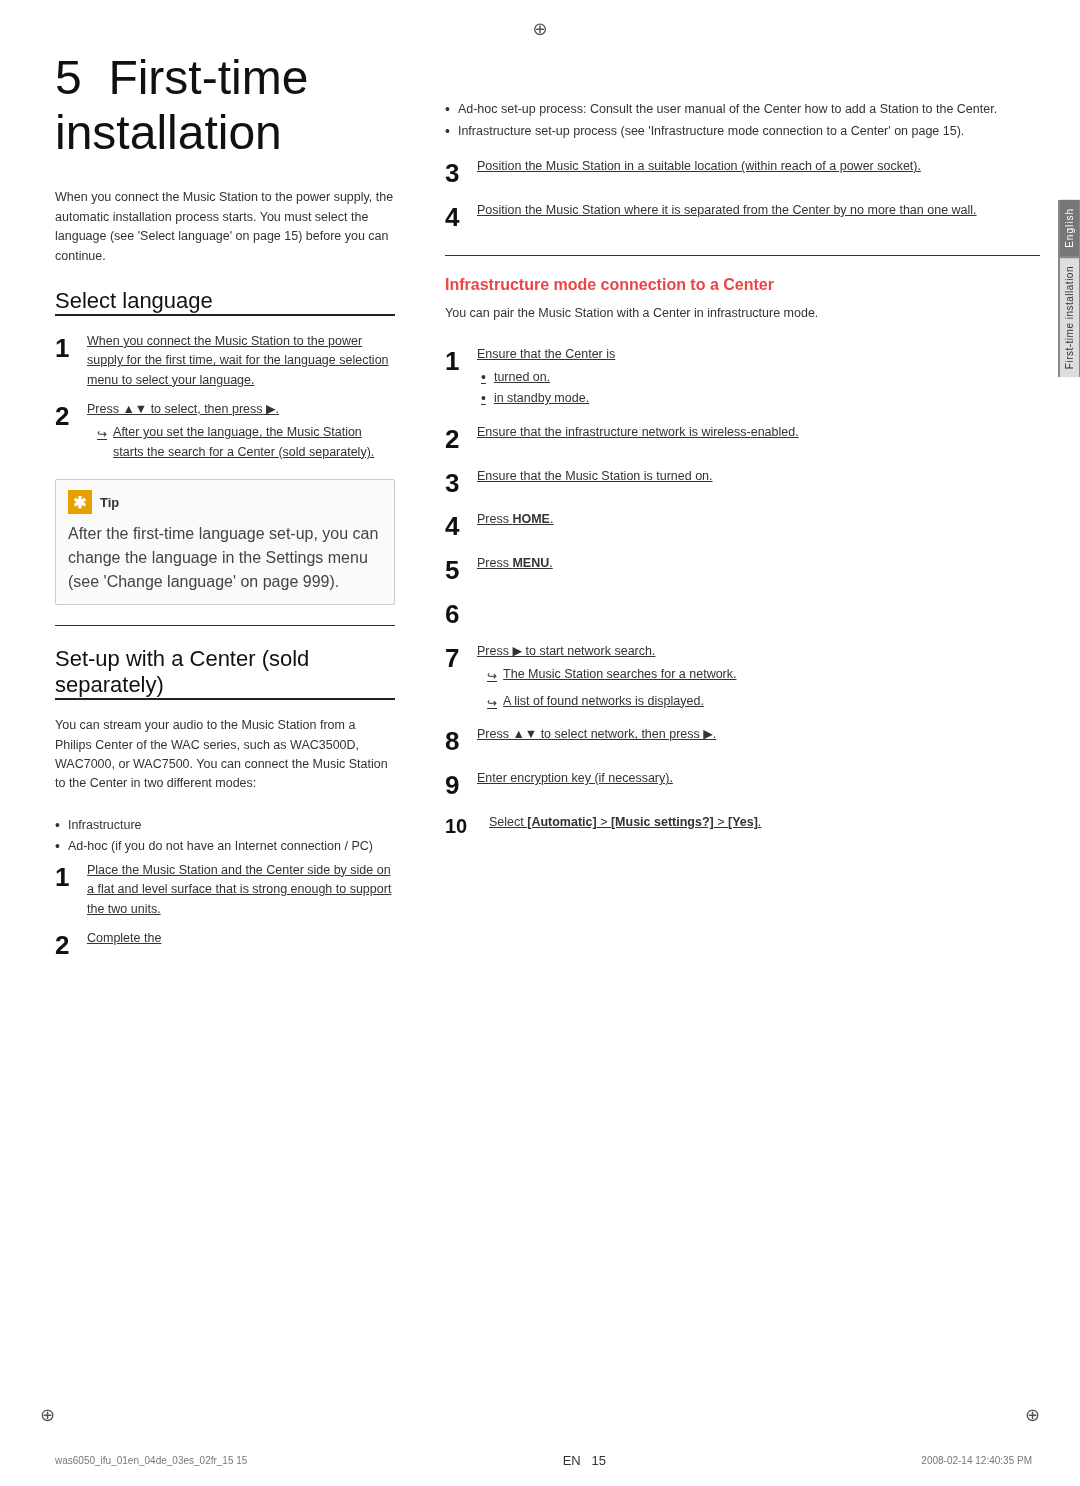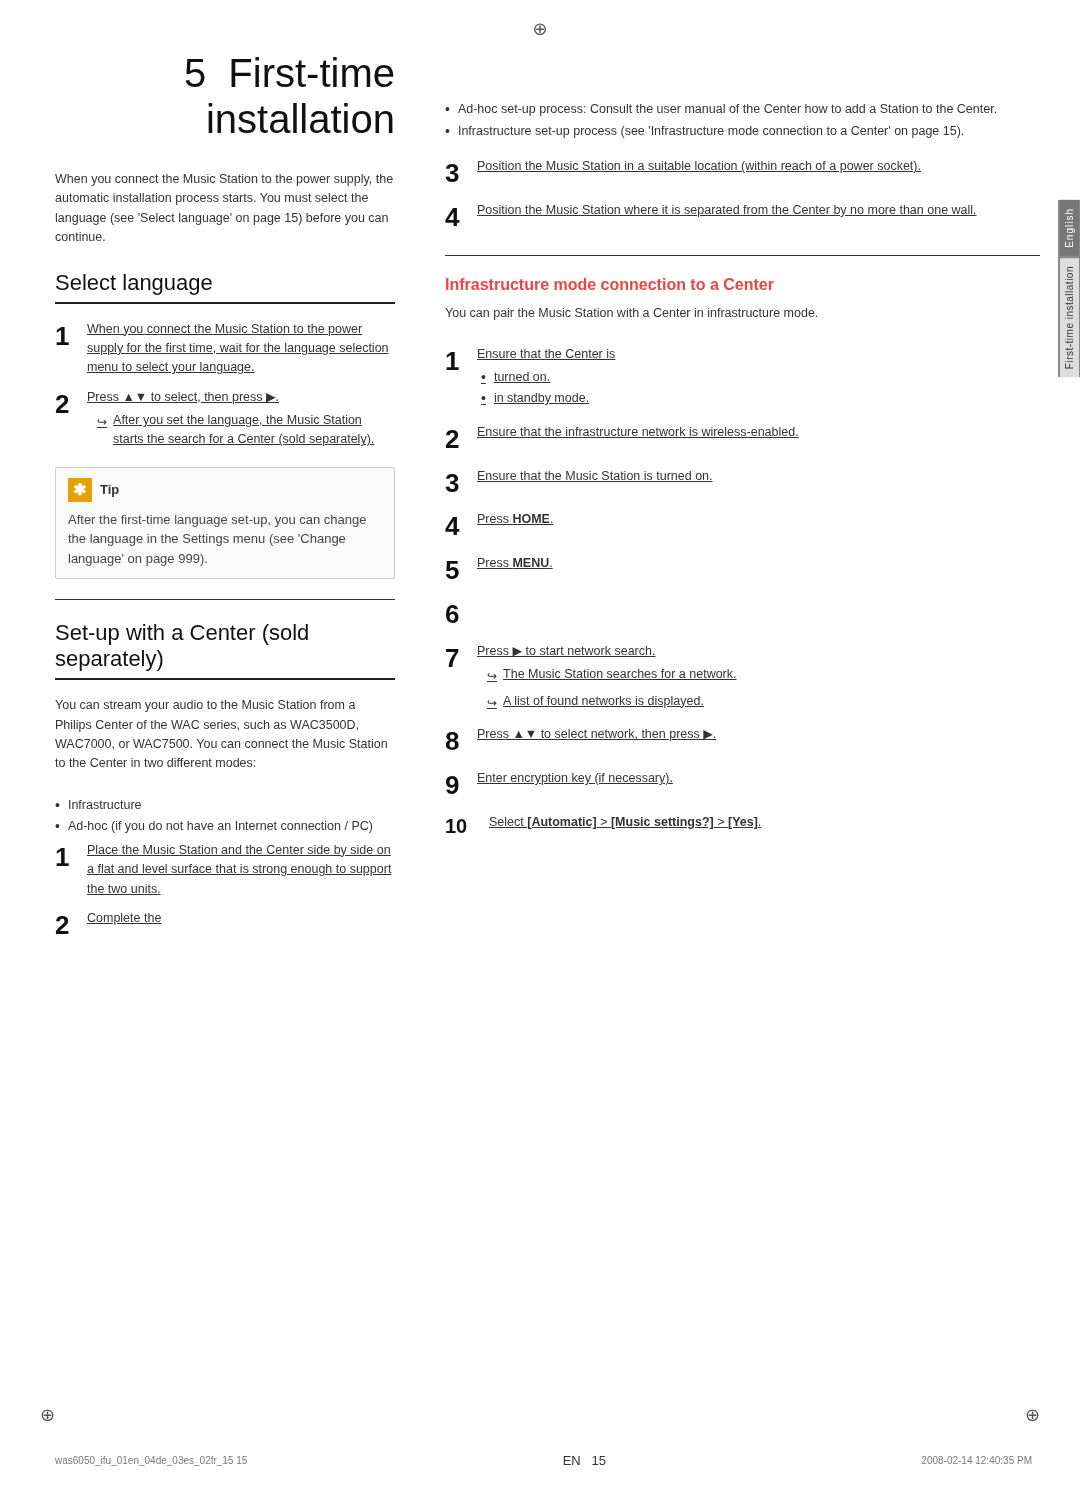--- a/index.html
+++ b/index.html
@@ -103,42 +103,40 @@
 
     
     .right-col {
       flex: 1;
       padding-left: 20px;
       border-left: none;
     }
 
     
     .chapter-title {
-      font-size: 40px;
+      font-size: 48px;
       font-weight: normal;
       line-height: 1.15;
       margin-bottom: 28px;
       margin-top: 10px;
       color: #111;
-      text-align: right;
     }
 
     .intro-text {
       font-size: 12.5px;
       line-height: 1.55;
       color: #333;
       margin-bottom: 22px;
     }
 
     
     .section-heading {
       font-size: 22px;
       font-weight: normal;
       border-bottom: 2px solid #222;
-      padding-bottom: 6px;
       margin-bottom: 16px;
       color: #111;
     }
 
     .sub-section-heading {
       font-size: 16px;
       font-weight: bold;
       margin-bottom: 10px;
       margin-top: 4px;
       color: #ef4444;
@@ -240,21 +238,21 @@
       flex-shrink: 0;
     }
 
     .tip-label {
       font-size: 13px;
       font-weight: bold;
       color: #333;
     }
 
     .tip-content {
-      font-size: 13px;
+      font-size: 16px;
       line-height: 1.5;
       color: #444;
     }
 
     
     .divider {
       border: none;
       border-top: 1.5px solid #333;
       margin: 20px 0;
     }

